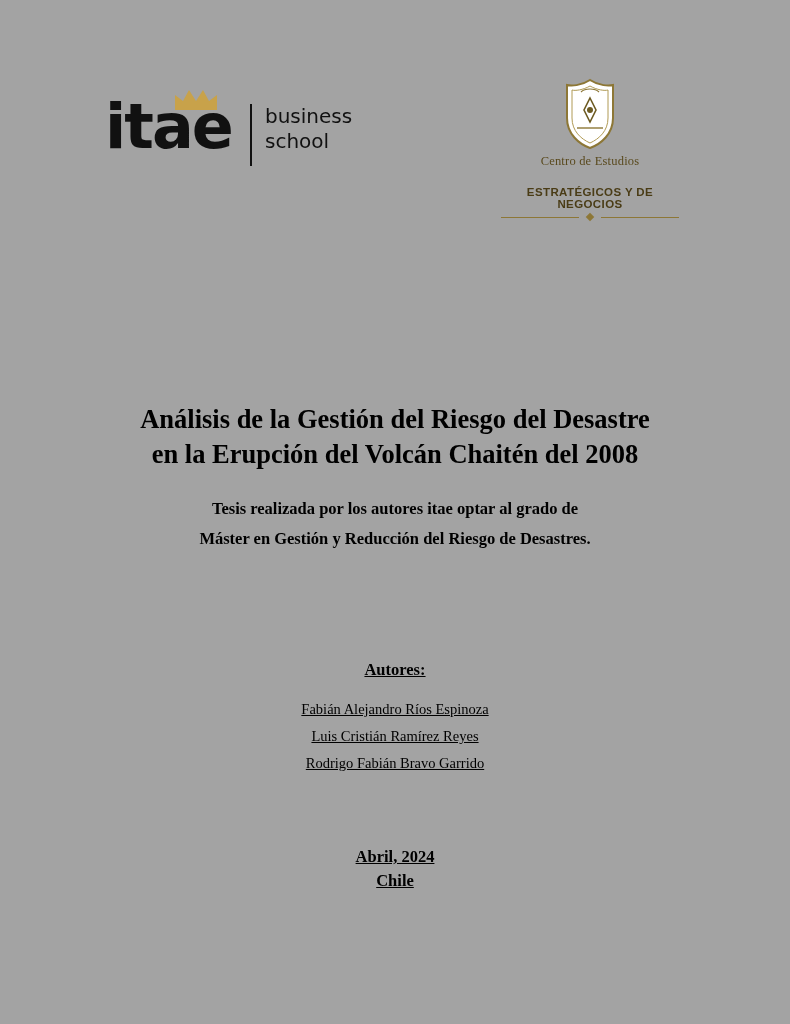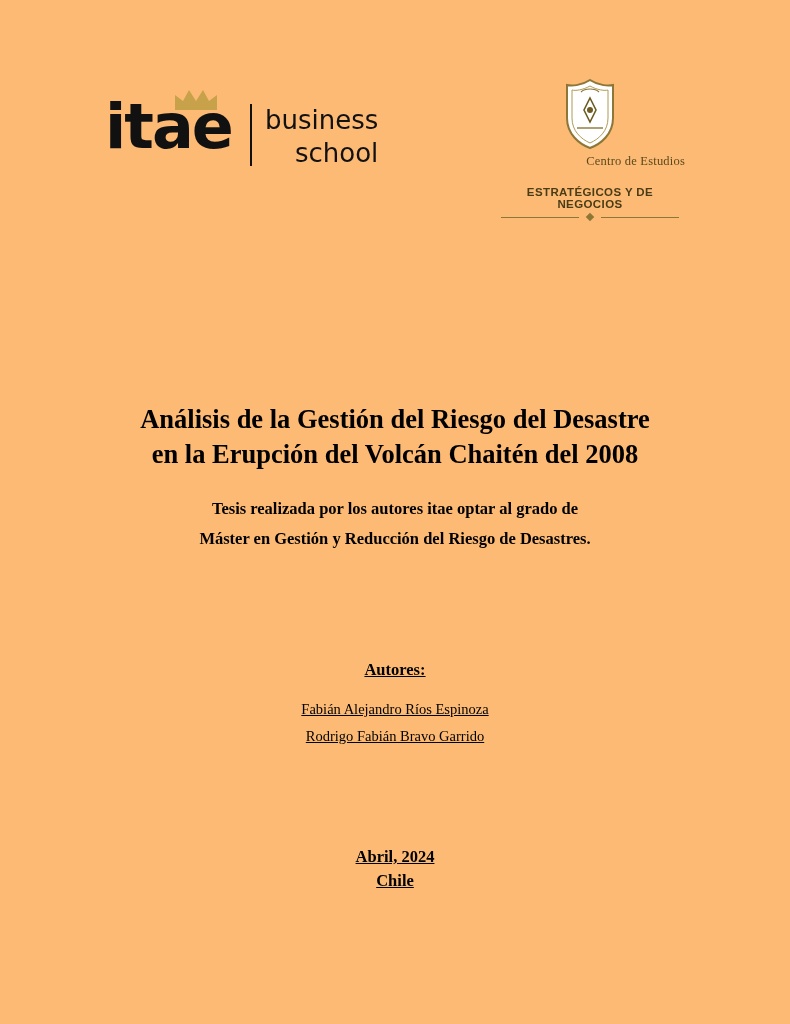--- a/index.html
+++ b/index.html
@@ -4,21 +4,21 @@
 <style>
   html, body {
     margin: 0;
     padding: 0;
     background: #ffffff;
   }
   .page {
     position: relative;
     width: 790px;
     height: 1024px;
-    background: #fdba74;
+    background: #a3a3a3;
     overflow: hidden;
     font-family: "Liberation Serif", serif;
     color: #000000;
   }
 
   
   .logo-row {
     position: absolute;
     top: 78px;
     left: 0;
@@ -58,24 +58,23 @@
     top: 14px;
     width: 2px;
     height: 62px;
     background: #111111;
   }
   .itae-sub {
     position: absolute;
     left: 160px;
     top: 14px;
     font-family: "DejaVu Sans", sans-serif;
-    font-size: 26px;
+    font-size: 20px;
     line-height: 1.25;
     color: #111111;
-    text-align: right;
   }
 
   
   .seal {
     position: absolute;
     left: 495px;
     top: 0px;
     width: 190px;
     height: 120px;
     text-align: center;
@@ -85,21 +84,20 @@
     width: 58px;
     height: 72px;
     position: relative;
   }
   .seal-text1 {
     margin-top: 4px;
     font-family: "Liberation Serif", serif;
     font-size: 12.5px;
     color: #5a4a1e;
     letter-spacing: .2px;
-    text-align: right;
   }
   .seal-text2 {
     margin-top: 17px;
     font-family: "Liberation Sans", sans-serif;
     font-size: 11.5px;
     font-weight: bold;
     color: #4a3c16;
     letter-spacing: .4px;
   }
   .seal-rule {
@@ -239,20 +237,21 @@
     </h1>
     <div class="subtitle-block">
       <div>Tesis realizada por los autores itae optar al grado de</div>
       <div>Máster en Gestión y Reducción del Riesgo de Desastres.</div>
     </div>
   </div>
 
   <div class="authors-block">
     <div class="authors-heading">Autores:</div>
     <div class="author-name">Fabián Alejandro Ríos Espinoza</div>
+    <div class="author-name">Luis Cristián Ramírez Reyes</div>
     <div class="author-name">Rodrigo Fabián Bravo Garrido</div>
   </div>
 
   <div class="footer-block">
     <div class="footer-line">Abril, 2024</div>
     <div class="footer-line">Chile</div>
   </div>
 
 </div>
 

